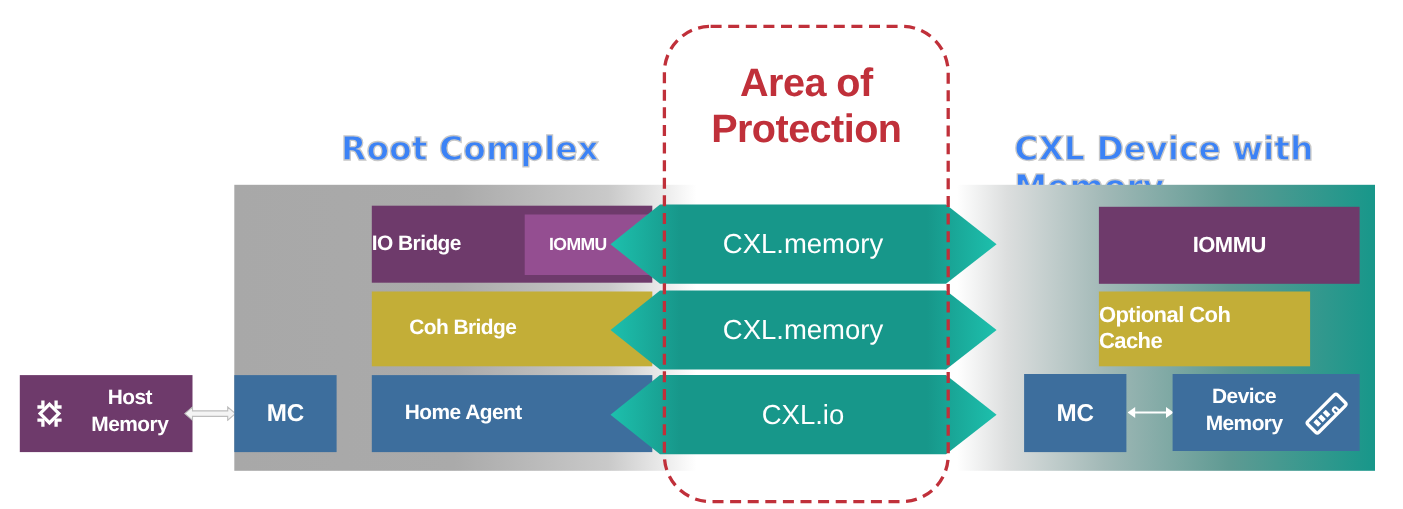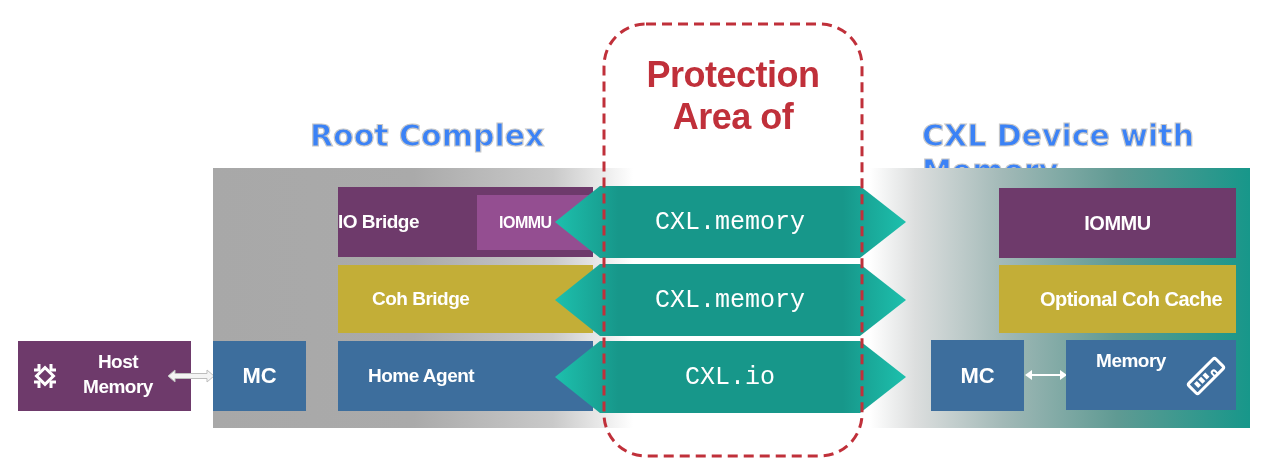--- a/index.html
+++ b/index.html
@@ -9,36 +9,36 @@
   .box { position:absolute; display:flex; align-items:center; color:#ffffff; font-weight:bold;
          font-family:"Liberation Sans", sans-serif; box-sizing:border-box; }
   .cond { letter-spacing:-0.5px; }
   .outline-title { position:absolute; font-size:30px; font-weight:bold; color:#3b82f6;
          -webkit-text-stroke:1.2px #c8c8c8; font-family:"DejaVu Sans", sans-serif; letter-spacing:0px; }
   .purple { background:#6e3a6b; }
   .light-purple { background:#944e91; }
   .gold { background:#c3ae37; }
   .blue { background:#3d6e9d; }
   .proto { position:absolute; display:flex; align-items:center; justify-content:center; color:#ffffff;
-           font-size:25px; font-family:Liberation Mono, monospace; }
+           font-size:25px; font-family:Liberation Sans, sans-serif; }
   #rc-panel { left:213px; top:168px; width:690px; height:260px;
      background:linear-gradient(to right, #a8a8a8 0px, #aaaaaa 200px, #c9c9c9 340px, #ffffff 420px, #ffffff 100%); }
   #dev-panel { left:870px; top:168px; width:380px; height:260px;
      background:linear-gradient(to right, #ffffff 0%, #dcdede 12%, #a2b9b7 35%, #5f9a93 65%, #17978a 100%); }
 </style>
 </head>
 <body>
 
 <div class="outline-title" style="left:310px; top:118px;">Root Complex</div>
 <div class="outline-title" style="left:922px; top:118px;">CXL Device with Memory</div>
 
 <div id="rc-panel" class="abs"></div>
 <div id="dev-panel" class="abs"></div>
 
-<div class="box purple" style="left:18px; top:341px; width:173px; height:70px;">
+<div class="box purple" style="left:18px; top:341px; width:157px; height:70px;">
   <span style="position:absolute; left:12px; top:20px; width:30px; height:30px;">
     <svg width="30" height="30" viewBox="0 0 30 30">
       <rect x="9" y="9" width="12" height="12" transform="rotate(45 15 15)" fill="none" stroke="#fff" stroke-width="3"></rect>
       <line x1="4" y1="9" x2="10" y2="9" stroke="#fff" stroke-width="3"></line>
       <line x1="20" y1="9" x2="26" y2="9" stroke="#fff" stroke-width="3"></line>
       <line x1="4" y1="21" x2="10" y2="21" stroke="#fff" stroke-width="3"></line>
       <line x1="20" y1="21" x2="26" y2="21" stroke="#fff" stroke-width="3"></line>
       <line x1="9" y1="3" x2="9" y2="9" stroke="#fff" stroke-width="3"></line>
       <line x1="21" y1="3" x2="21" y2="9" stroke="#fff" stroke-width="3"></line>
       <line x1="9" y1="21" x2="9" y2="27" stroke="#fff" stroke-width="3"></line>
@@ -88,44 +88,45 @@
   <polygon points="5,197 50,161 310,161 356,197 310,233 50,233" fill="url(#tg)"></polygon>
 </svg>
 <div class="proto" style="left:600px; top:186px; width:260px; height:72px;">CXL.memory</div>
 <div class="proto" style="left:600px; top:264px; width:260px; height:72px;">CXL.memory</div>
 <div class="proto" style="left:600px; top:341px; width:260px; height:72px;text-align:center;">CXL.io</div>
 
 <svg class="abs" style="left:598px; top:18px;" width="270" height="444" viewBox="0 0 270 444">
   <rect x="6" y="6" width="258" height="432" rx="42" ry="42" fill="none" stroke="#c0303a" stroke-width="3" stroke-dasharray="10 6"></rect>
 </svg>
 <div class="abs" style="left:620px; top:54px; width:226px; text-align:center; color:#c0303a; font-weight:bold; font-size:36px; line-height:42px; letter-spacing:-0.5px; font-family:'Liberation Sans', sans-serif;">
+  <div>Area of</div>
   <div>Protection</div>
-  <div>Area of</div>
 </div>
 
 <div class="box purple" style="left:999px; top:188px; width:237px; height:70px; justify-content:center; font-size:20px;">
   <span class="cond">IOMMU</span>
 </div>
 
-<div class="box gold" style="left:999px; top:265px; width:237px; height:68px; justify-content:flex-end; padding-right:14px; font-size:20px;">
+<div class="box gold" style="left:999px; top:265px; width:192px; height:68px; justify-content:flex-end; padding-right:14px; font-size:20px;">
   <span class="cond">Optional Coh Cache</span>
 </div>
 
 <div class="box blue" style="left:931px; top:340px; width:93px; height:71px; justify-content:center; font-size:22px;">
   <span>MC</span>
 </div>
 
 <svg class="abs" style="left:1025px; top:369px;" width="42" height="12" viewBox="0 0 42 12">
   <line x1="5" y1="6" x2="37" y2="6" stroke="#ffffff" stroke-width="2"></line>
   <polygon points="0,6 7,1 7,11" fill="#ffffff"></polygon>
   <polygon points="42,6 35,1 35,11" fill="#ffffff"></polygon>
 </svg>
 
 <div class="box blue" style="left:1066px; top:340px; width:170px; height:70px;">
   <div style="position:absolute; left:10px; top:8px; width:110px; text-align:center; font-size:19px; line-height:25px;" class="cond">
+    <div>Device</div>
     <div>Memory</div>
   </div>
   <span style="position:absolute; left:118px; top:14px; width:44px; height:44px;">
     <svg width="44" height="44" viewBox="0 0 44 44">
       <g transform="rotate(-45 22 22)">
         <rect x="3" y="15" width="38" height="14" rx="2" fill="none" stroke="#fff" stroke-width="3"></rect>
         <rect x="8" y="19" width="4" height="6" fill="#fff"></rect>
         <rect x="14" y="19" width="4" height="6" fill="#fff"></rect>
         <rect x="20" y="19" width="4" height="6" fill="#fff"></rect>
         <path d="M28 29 v-4 a2 2 0 0 1 4 0 v4" fill="none" stroke="#fff" stroke-width="2"></path>

